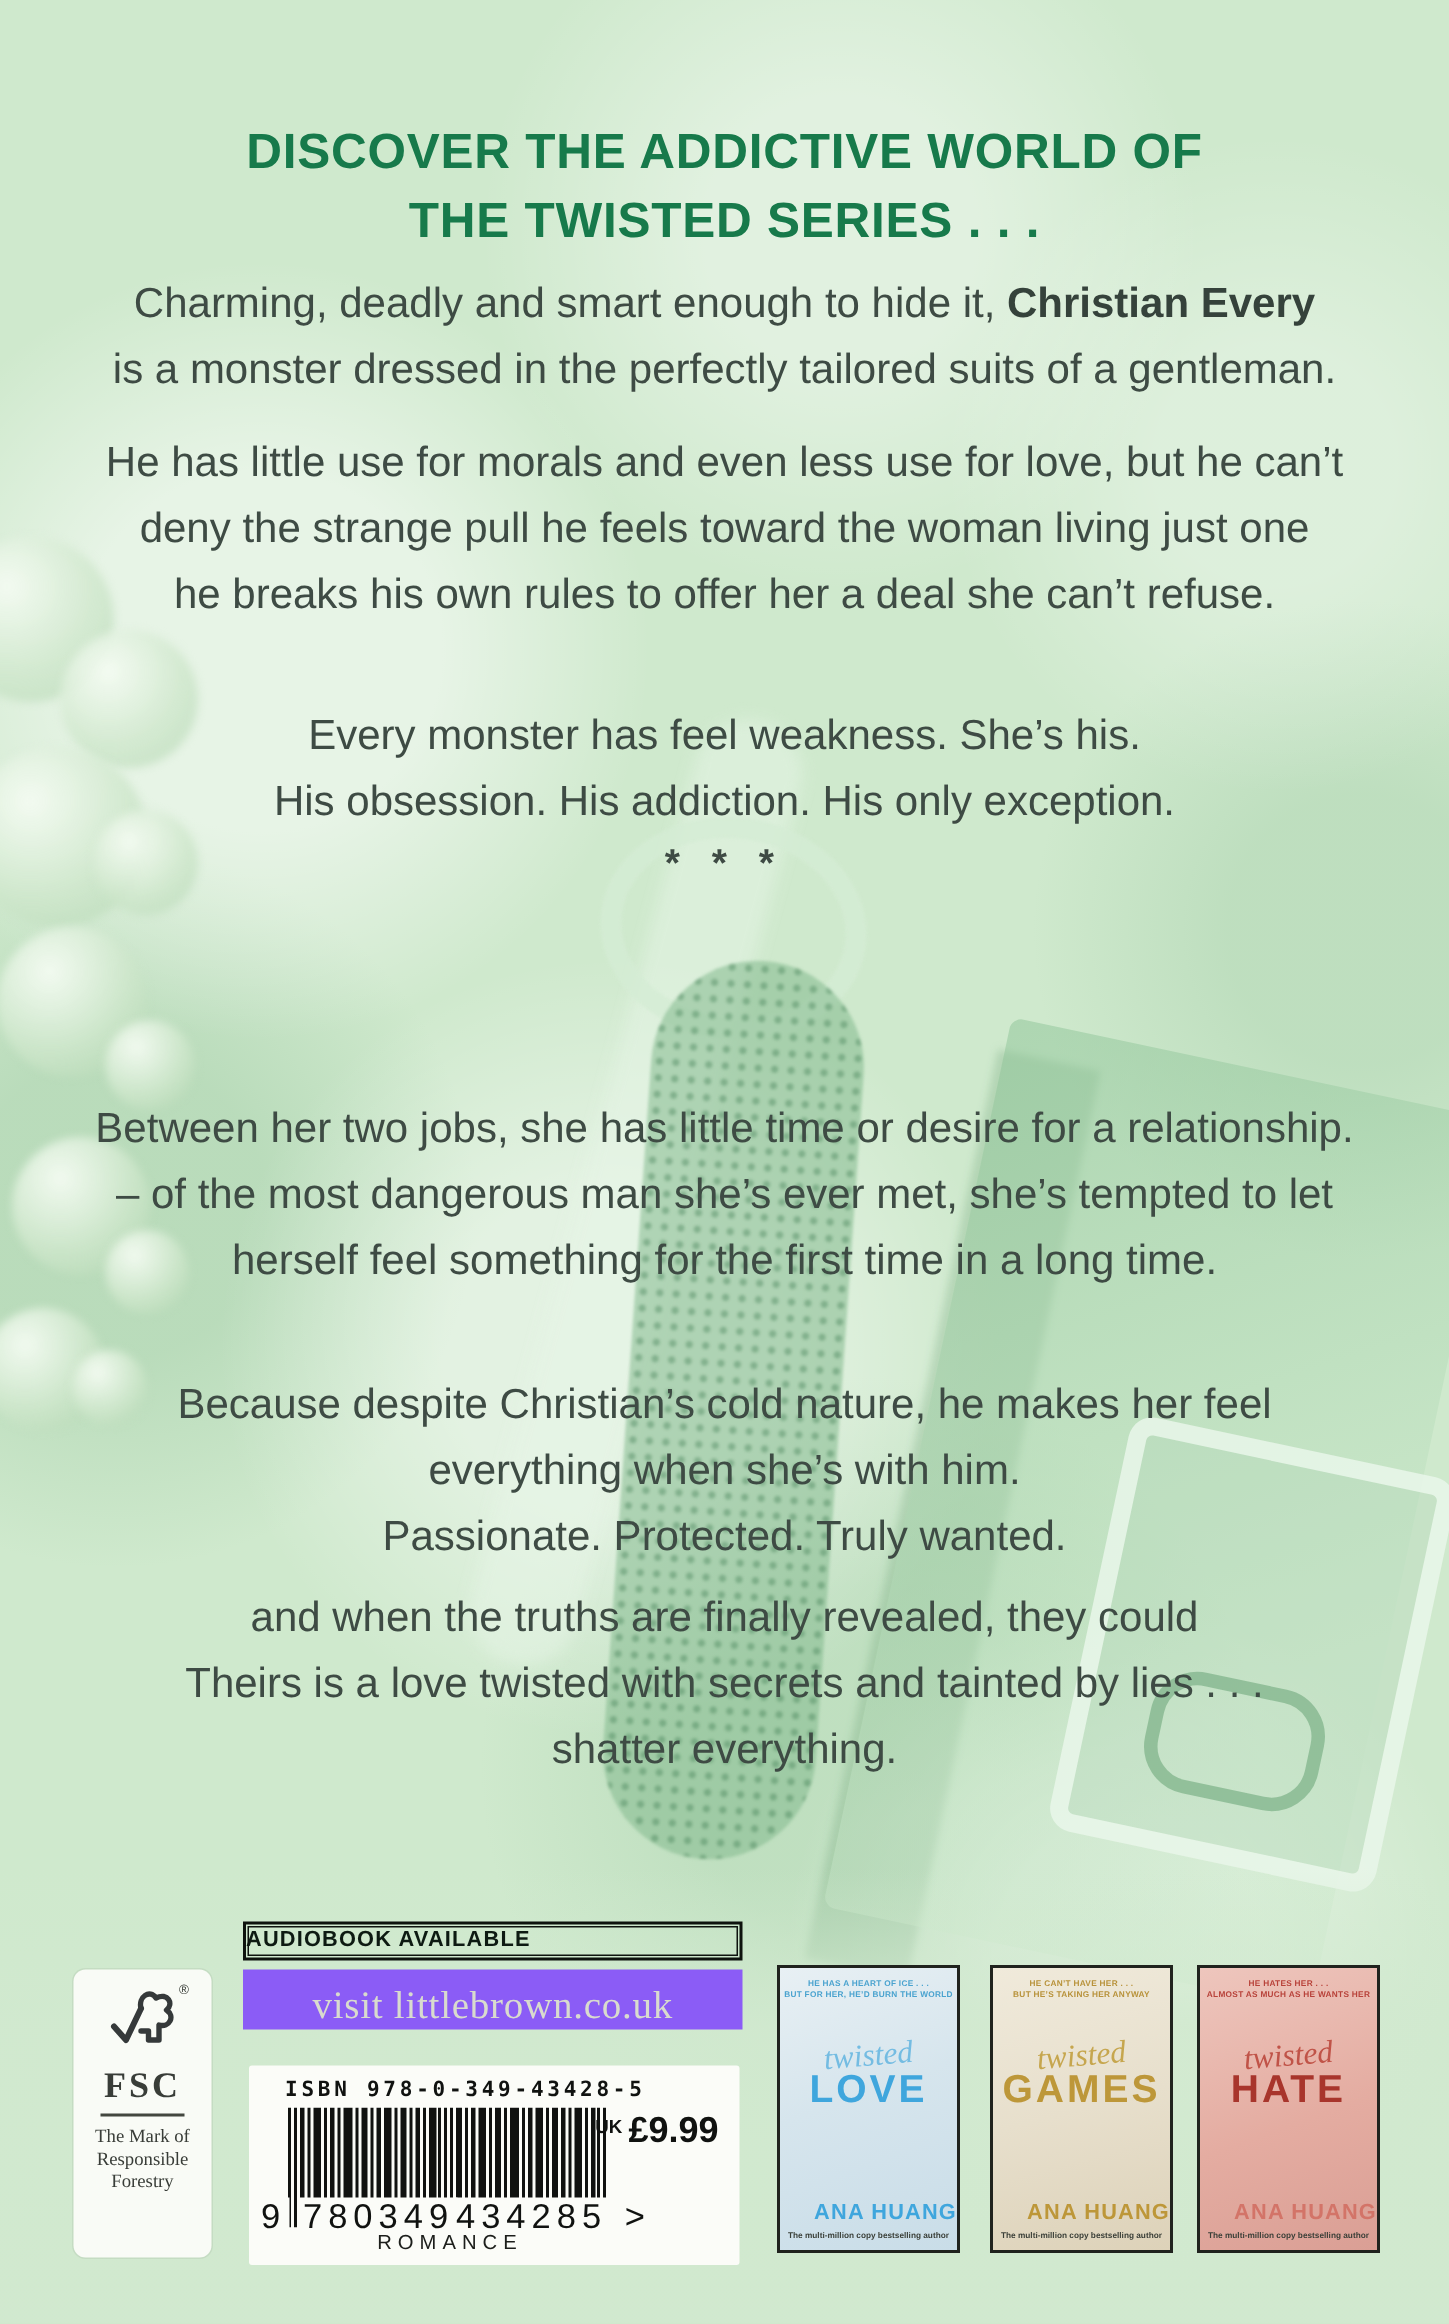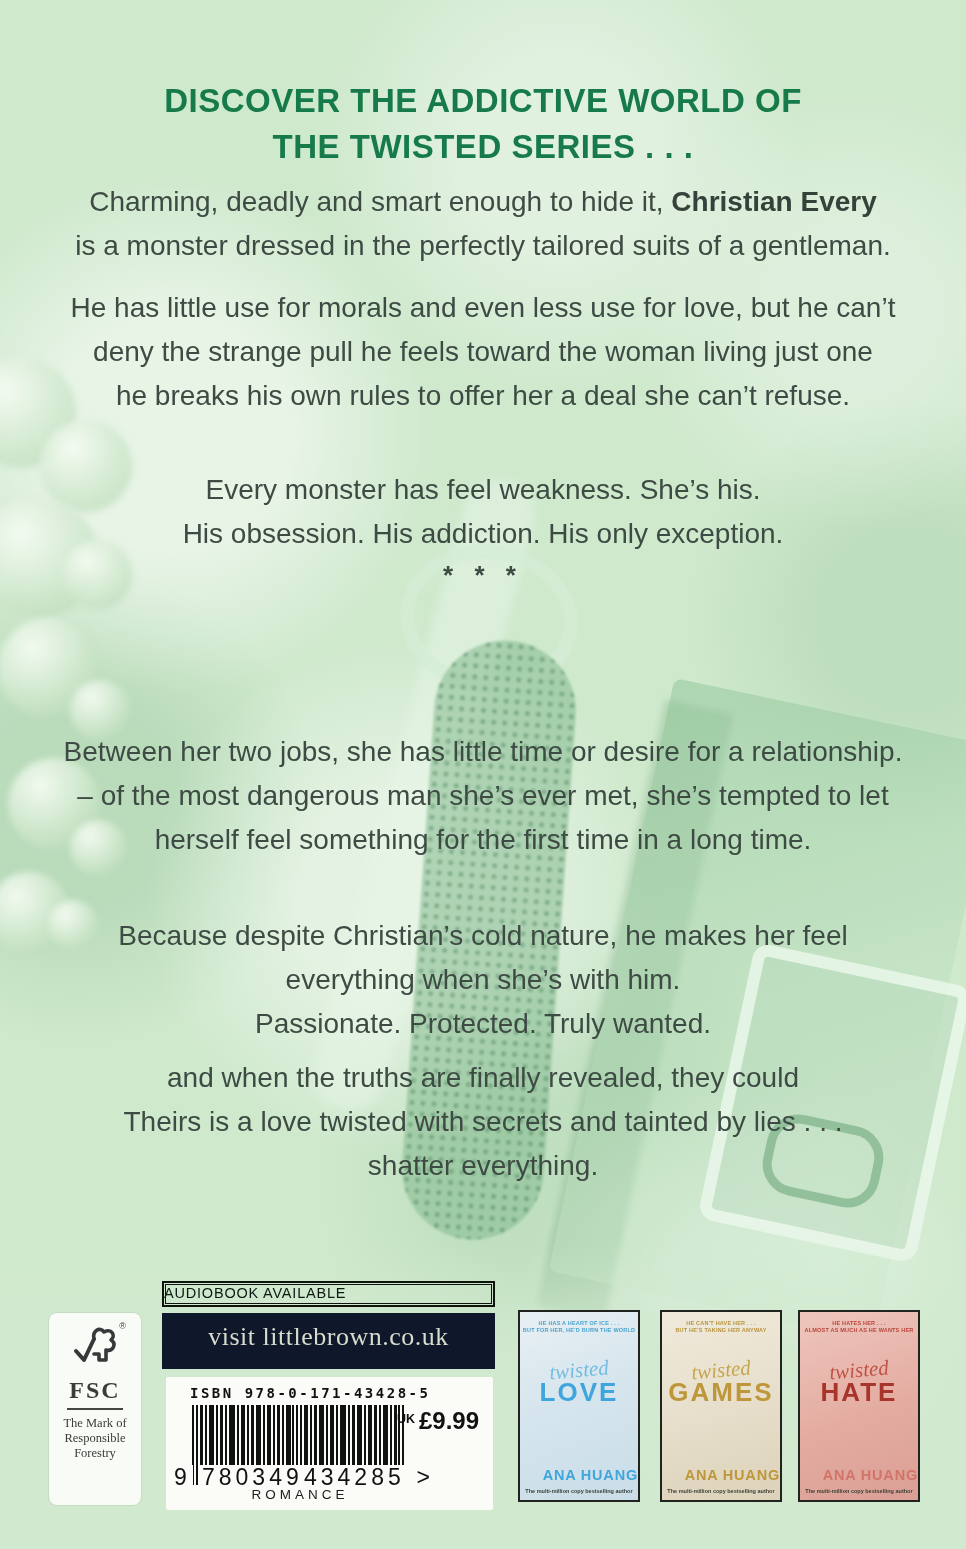--- a/index.html
+++ b/index.html
@@ -52,23 +52,23 @@
     border-radius:8px;text-align:center;color:#393d38;box-shadow:0 0 0 1px rgba(60,80,60,.08);}
   .fsc-tree{margin-top:10px;position:relative;display:inline-block;}
   .fsc-reg{position:absolute;right:-8px;top:-2px;font-size:9px;}
   .fsc-name{font-family:"Liberation Serif",serif;font-weight:700;font-size:24px;letter-spacing:2px;line-height:22px;}
   .fsc-rule{width:56px;height:2px;background:#43473f;margin:7px auto 6px;}
   .fsc-tagline{font-family:"Liberation Serif",serif;font-size:12.5px;line-height:15px;}
   
   .audiobook-box{position:absolute;z-index:3;left:162px;top:1281px;width:333px;height:26px;
     border:2px solid #0e130e;box-sizing:border-box;}
   .audiobook-box::after{content:'';position:absolute;inset:1px;border:1px solid #0e130e;}
-  .audiobook-box span{display:block;line-height:21px;font-size:14.5px;font-weight:400;
+  .audiobook-box span{display:block;line-height:21px;font-size:14.5px;font-weight:700;
     letter-spacing:.8px;color:#0d1a12;}
-  .lb-bar{position:absolute;z-index:3;left:162px;top:1313px;width:333px;height:56px;background:#0f172a;
+  .lb-bar{position:absolute;z-index:3;left:162px;top:1313px;width:333px;height:40px;background:#8b5cf6;
     color:#d9dbce;font-family:"Liberation Serif",serif;font-size:26px;text-align:center;line-height:48px;
     letter-spacing:.5px;}
   .barcode-panel{position:absolute;z-index:3;left:166px;top:1377px;width:327px;height:133px;
     background:#fbfcf8;border-radius:2px;color:#101210;}
   .isbn{margin:8px 0 0 24px;text-align:left;font-family:"DejaVu Sans Mono",monospace;
     font-size:14px;font-weight:700;letter-spacing:2.5px;}
   .bc-row{position:relative;margin:4px 0 0 26px;width:216px;height:80px;}
   .bc-digit{position:absolute;bottom:-4px;font-size:23px;letter-spacing:4px;background:#fbfcf8;
     padding:0 2px;line-height:24px;}
   .d-left{left:-20px;}  .d-g1{left:8px;}  .d-g2{left:110px;}  .d-arrow{right:-24px;letter-spacing:0;}
@@ -185,21 +185,21 @@
     </div>
   </div>
 
   <div class="audiobook-box">
     <span>AUDIOBOOK AVAILABLE</span>
   </div>
 
   <div class="lb-bar">visit littlebrown.co.uk</div>
 
   <div class="barcode-panel">
-    <div class="isbn">ISBN 978-0-171-43428-5</div>
+    <div class="isbn">ISBN 978-0-349-43428-5</div>
     <div class="bc-row">
       <svg width="216" height="80" viewBox="0 0 216 80">
         <g fill="#101210">
           <rect x="0" width="2" height="80"></rect>
             <rect x="4" width="2" height="80"></rect>
           <rect x="104" width="2" height="80"></rect>
             <rect x="108" width="2" height="80"></rect>
           <rect x="206" width="2" height="80"></rect>
             <rect x="210" width="2" height="80"></rect>
           <rect x="8" width="3" height="62"></rect>

